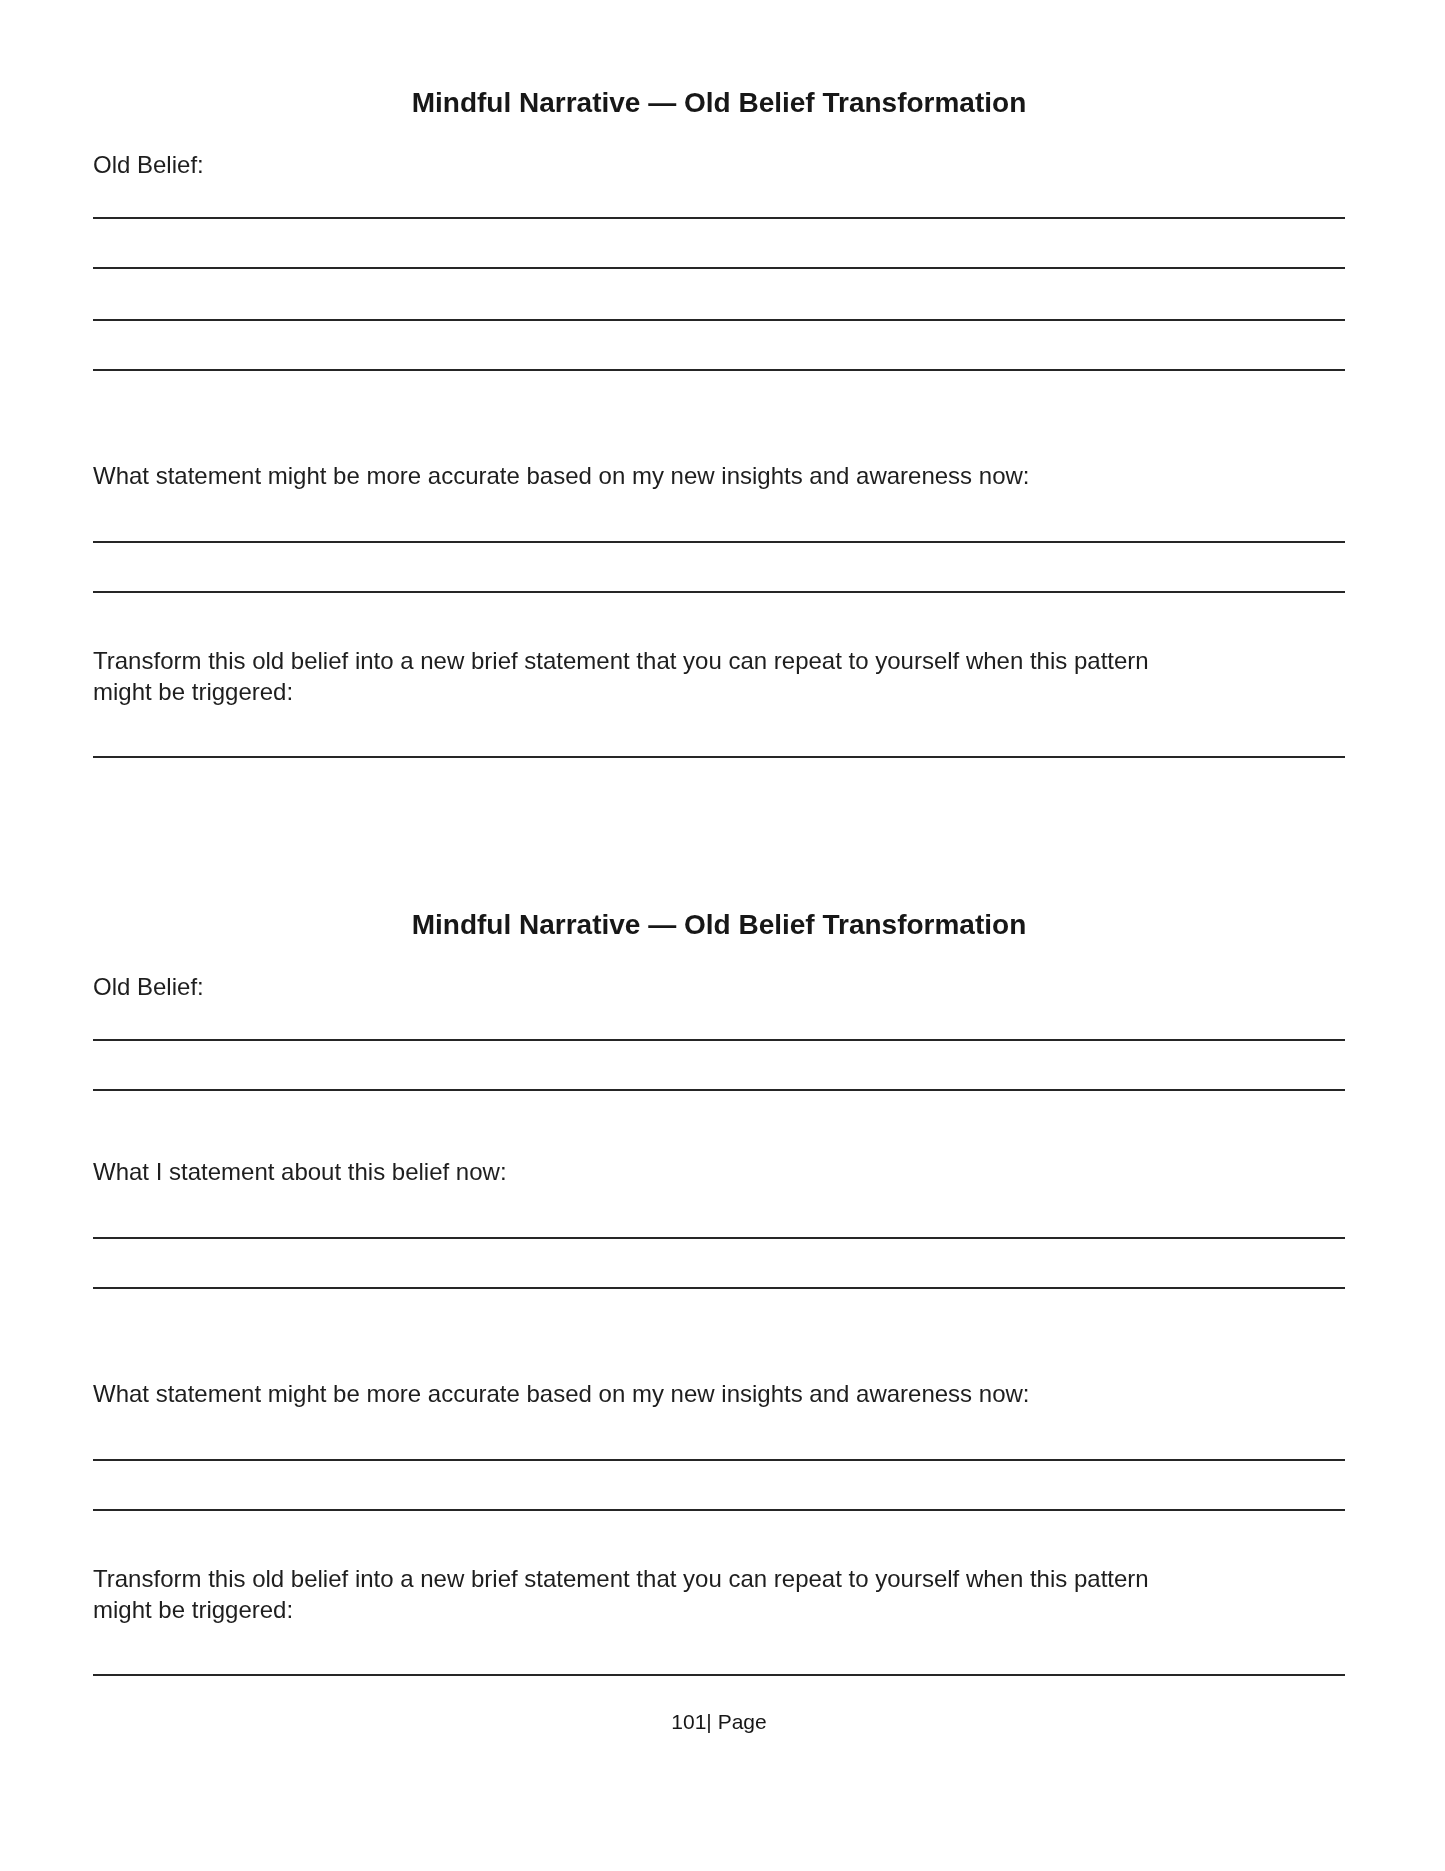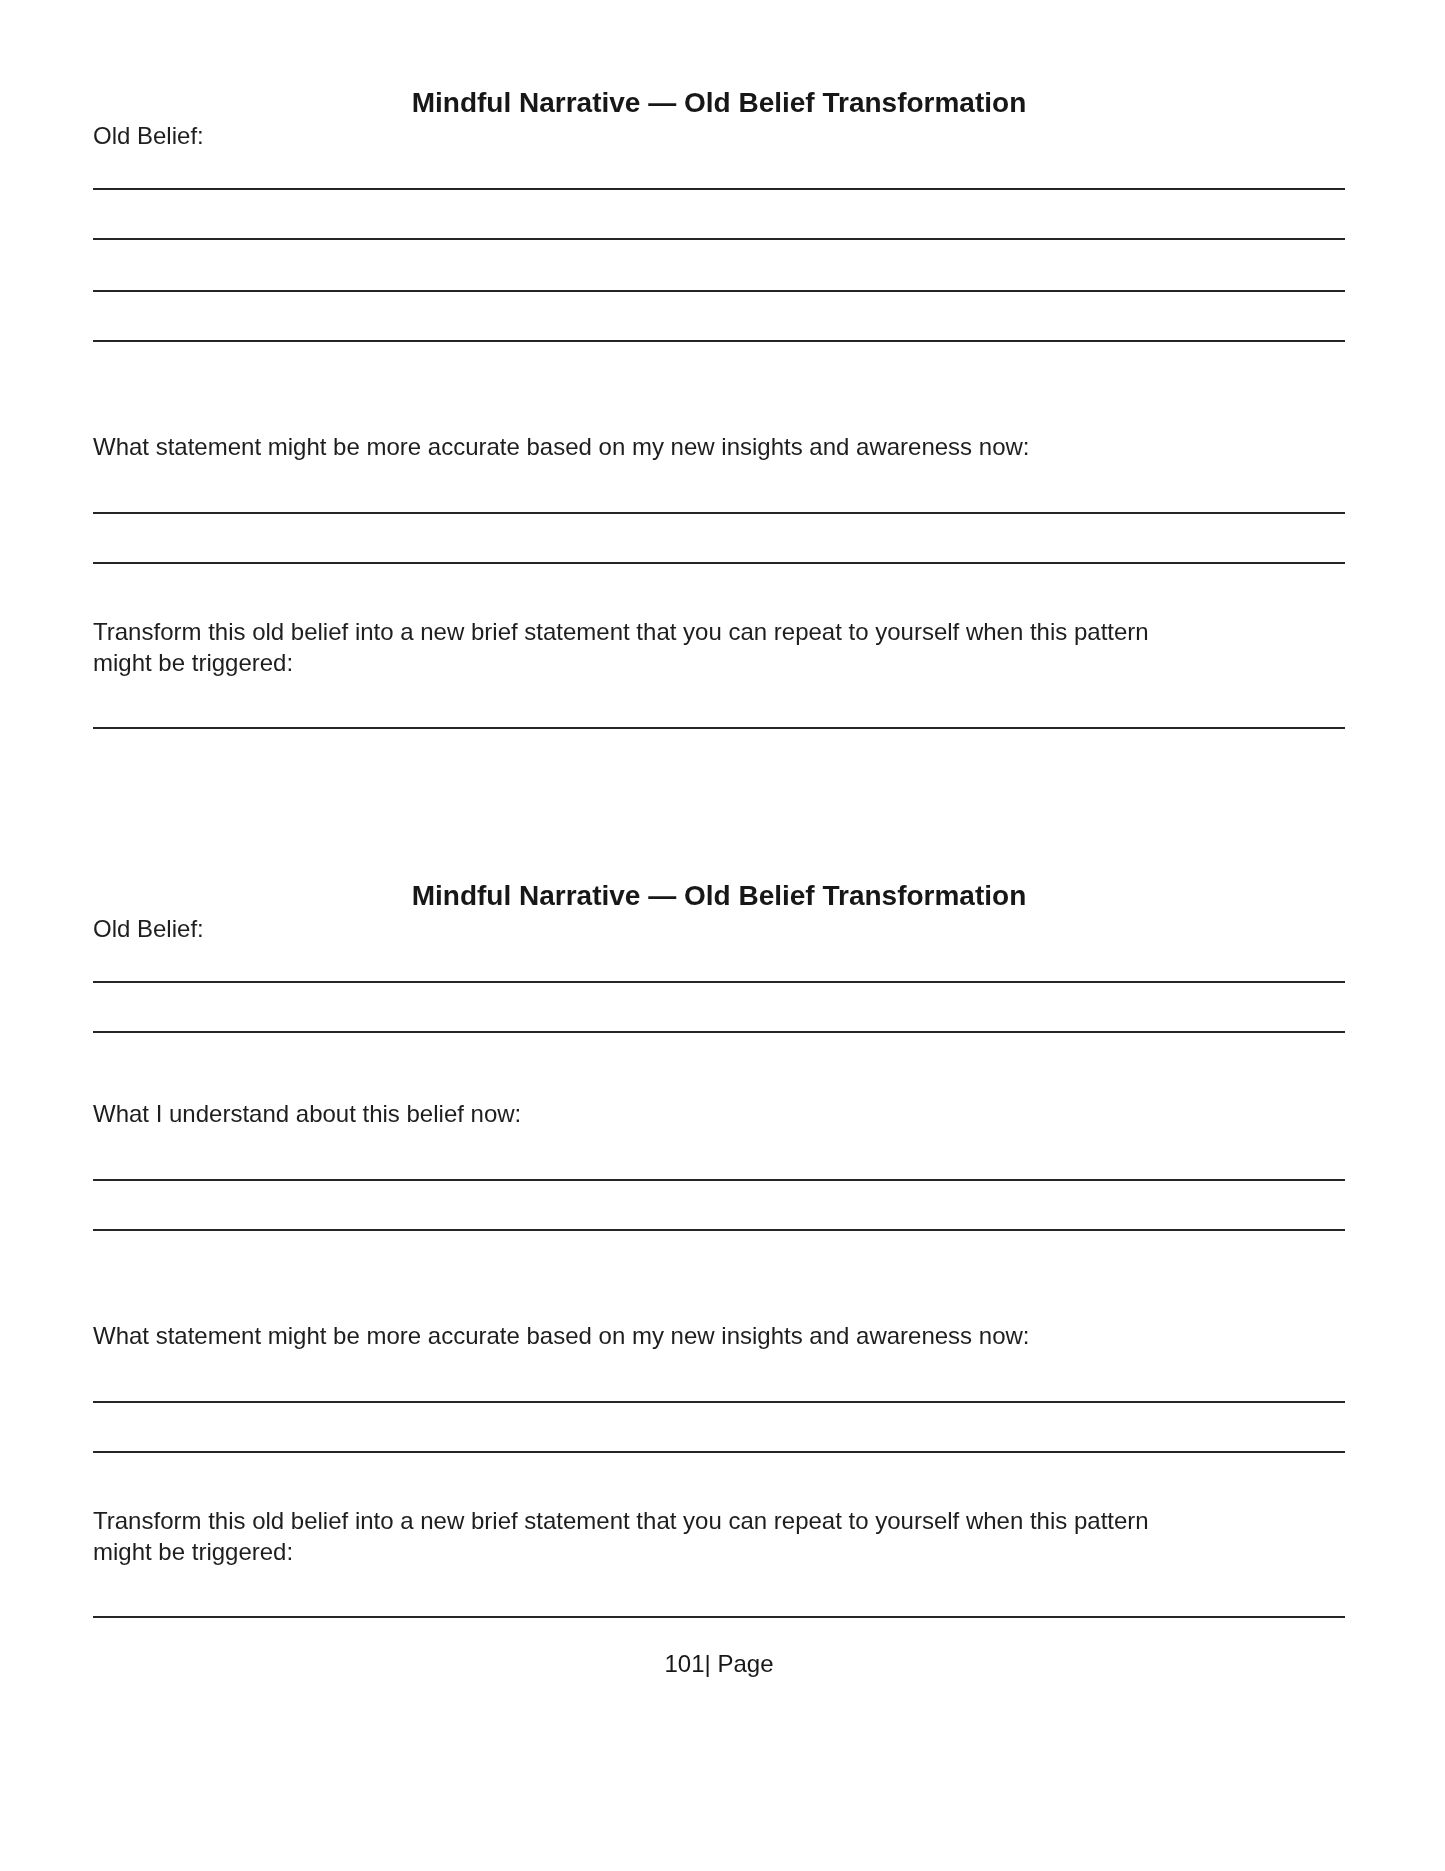--- a/index.html
+++ b/index.html
@@ -21,40 +21,40 @@
   }
   .ws-section { }
   .ws-title {
     font-size: 28px;
     line-height: 34px;
     font-weight: 700;
     text-align: center;
     color: #171717;
   }
   .label { white-space: pre-line; }
-  .label-old        { }
+  .label-old        { margin-top: 29px; }
   .label-understand { margin-top: 65px; }
   .label-statement  { margin-top: 89px; }
   .label-transform  { margin-top: 52px; }
   .rule {
     height: 0;
     border-top: 2px solid #262626;
   }
   .rule.r1 { margin-top: 37px; }
   .rule.r2 { margin-top: 48px; }
   .rule.r3 { margin-top: 50px; }
   .rule.r4 { margin-top: 48px; }
   .rule.r5 { margin-top: 50px; }
   .rule.r6 { margin-top: 48px; }
   .rule.r7 { margin-top: 49px; }
   .ws-section.second { margin-top: 150px; }
   .page-footer {
     margin-top: 31px;
     text-align: center;
-    font-size: 24px;
+    font-size: 21px;
     line-height: 30px;
     color: #171717;
   }
 </style>
 </head>
 <body>
 
 <div class="page">
 
   <div class="ws-section first">
@@ -76,21 +76,21 @@
     <div class="rule r7"></div>
   </div>
 
   <div class="ws-section second">
     <div class="ws-title">Mindful Narrative — Old Belief Transformation</div>
 
     <div class="label label-old">Old Belief:</div>
     <div class="rule r1"></div>
     <div class="rule r2"></div>
 
-    <div class="label label-understand">What I understand about this belief now:</div>
+    <div class="label label-understand">What I statement about this belief now:</div>
     <div class="rule r3"></div>
     <div class="rule r4"></div>
 
     <div class="label label-statement">What statement might be more accurate based on my new insights and awareness now:</div>
     <div class="rule r5"></div>
     <div class="rule r6"></div>
 
     <div class="label label-transform">Transform this old belief into a new brief statement that you can repeat to yourself when this pattern
 might be triggered:</div>
     <div class="rule r7"></div>

